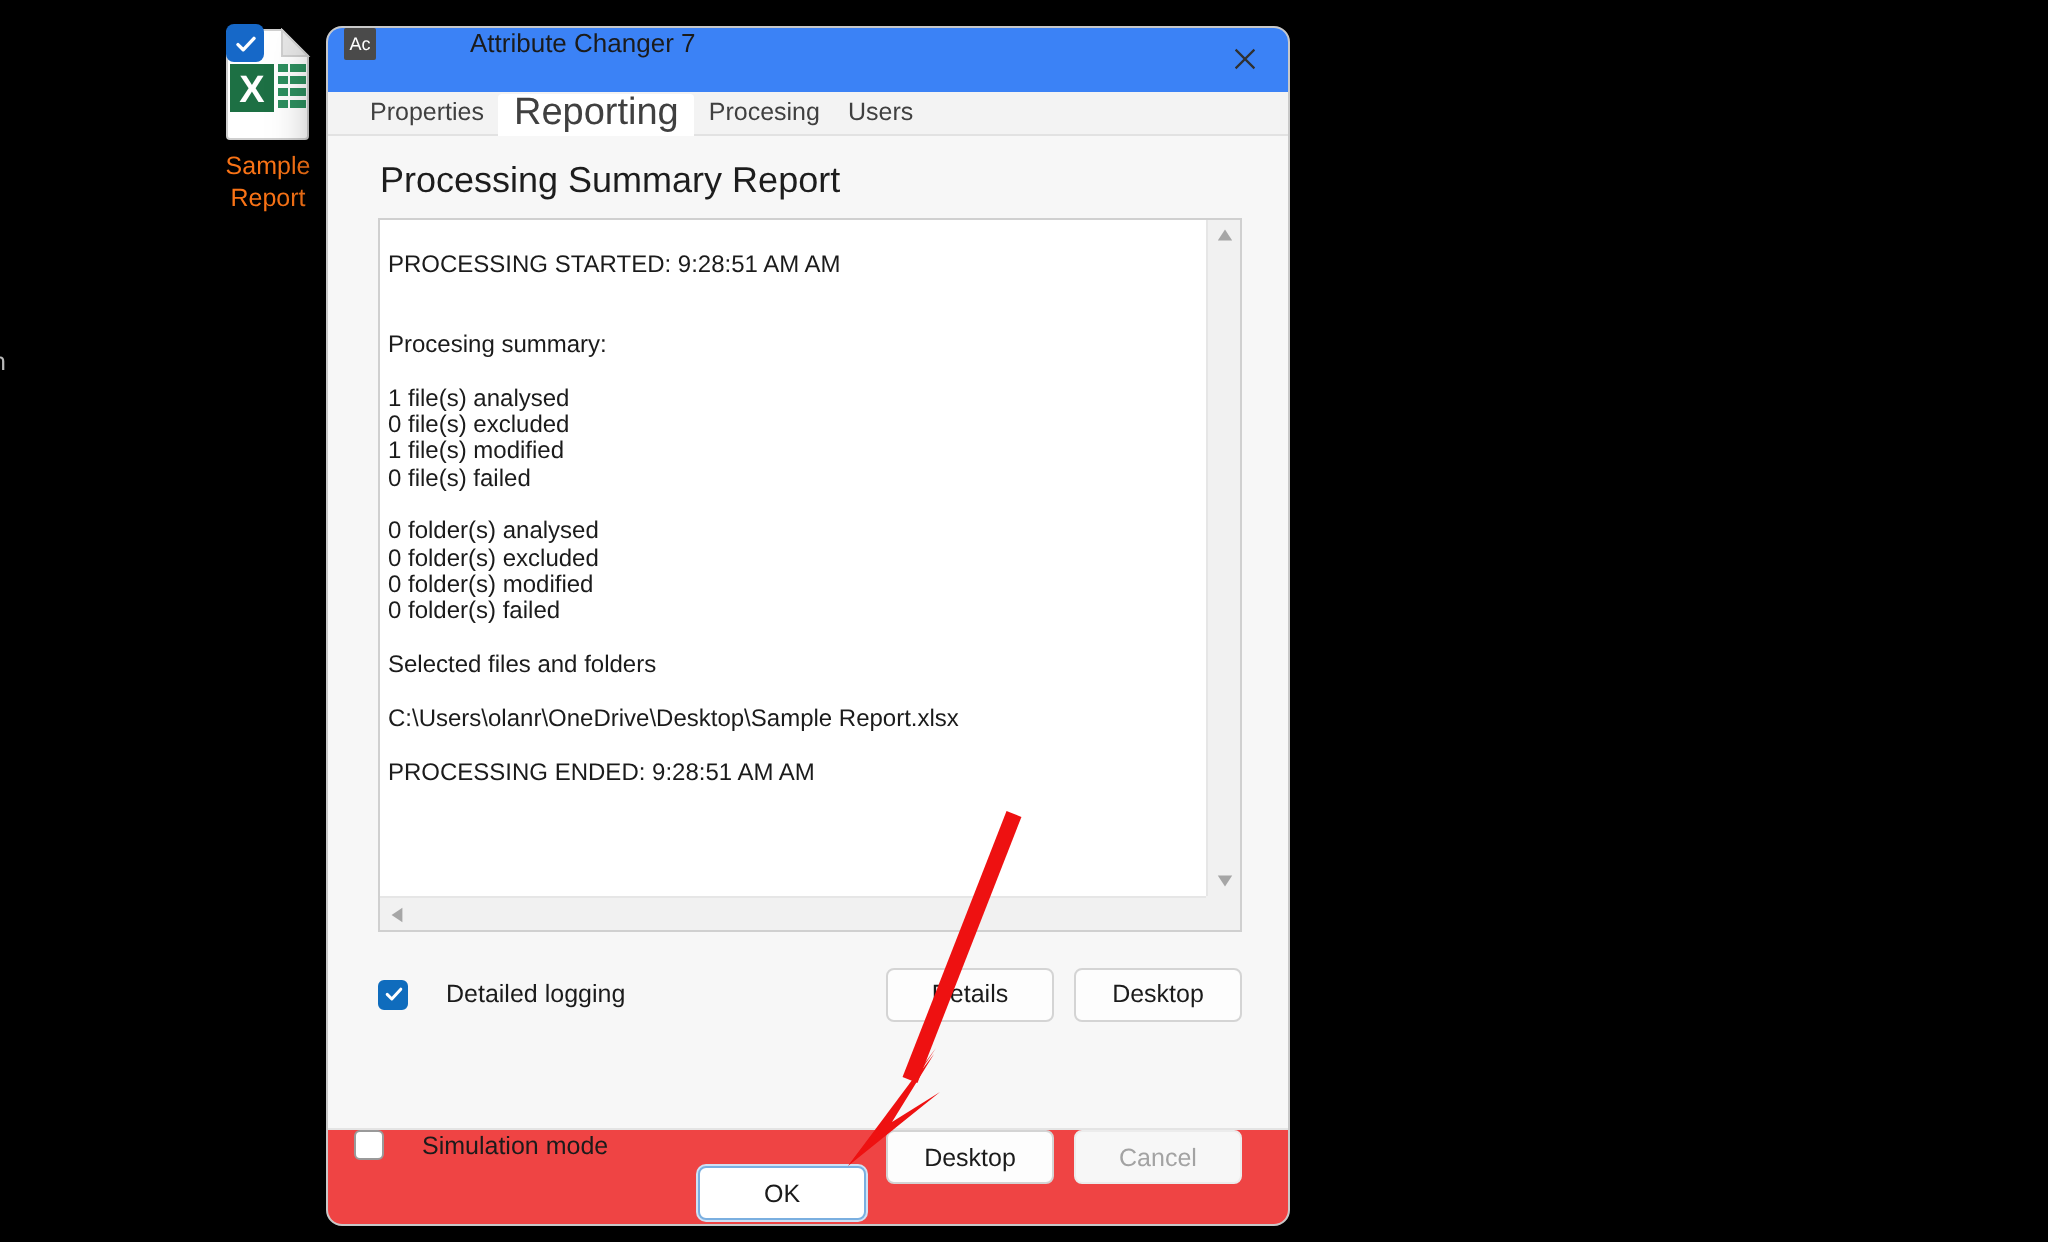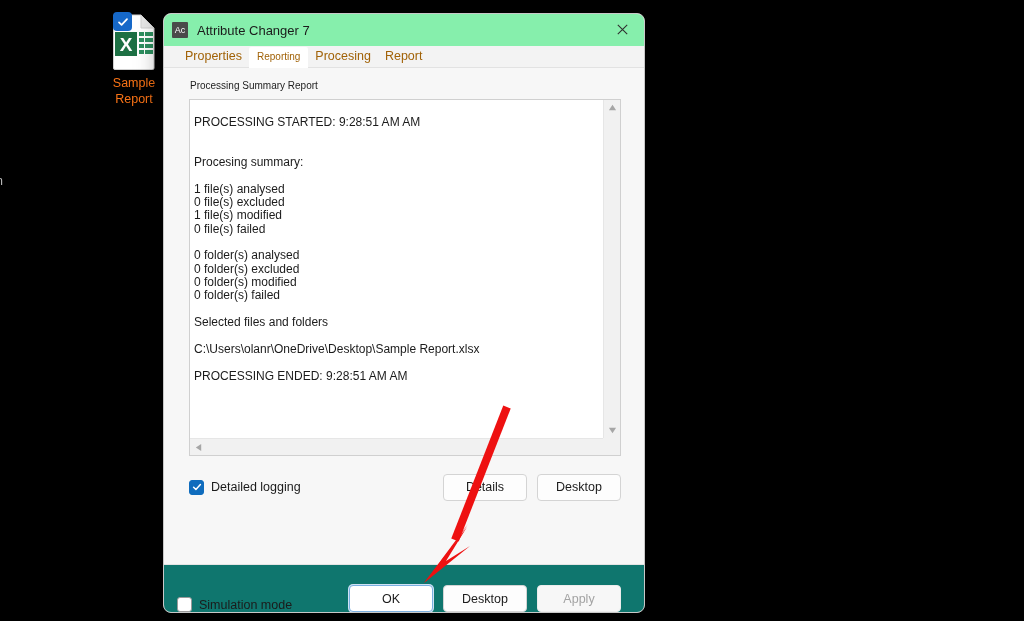--- a/index.html
+++ b/index.html
@@ -69,24 +69,24 @@
     border-radius: 8px;
     box-shadow: 0 6px 26px rgba(0,0,0,.55);
     overflow: hidden;
     display: flex;
     flex-direction: column;
   }
   .titlebar {
     height: 32px;
     flex: 0 0 32px;
     display: flex;
-    align-items: center;
     padding: 0 0 0 8px;
-    background: #86efac;
-    position: relative;
+    background: #3b82f6;
+    position: relative;
+    gap: 38px;
   }
   .app-icon {
     width: 16px; height: 16px;
     background: #4a4a4a;
     color: #ffffff;
     font-size: 9px;
     line-height: 16px;
     text-align: center;
     font-family: "Liberation Sans", sans-serif;
     border-radius: 1px;
@@ -114,47 +114,47 @@
     height: 21px;
     display: flex;
     align-items: flex-end;
     padding-left: 14px;
     background: #f3f3f3;
     position: relative;
     z-index: 3;
   }
   .tab {
     font-size: 12.5px;
-    color: #a16207;
+    color: #404040;
     padding: 2px 7px 3px 7px;
     line-height: 15px;
     white-space: nowrap;
     background: transparent;
   }
   .tab.active {
     background: #ffffff;
-    font-size: 10px;
+    font-size: 19px;
     padding: 2px 8px 4px 8px;
     border-top-left-radius: 2px;
     border-top-right-radius: 2px;
     position: relative;
     top: 1px;
   }
 
   .tabpanel {
     flex: 1 1 auto;
     background: #f7f7f7;
     border-top: 1px solid #e2e2e2;
     position: relative;
     display: flex;
     flex-direction: column;
     padding: 0;
   }
   .panel-caption {
-    font-size: 10px;
+    font-size: 18px;
     color: #1d1d1d;
     padding: 12px 0 8px 26px;
   }
 
   
   .report-wrap {
     margin: 0 23px 0 25px;
     border: 1px solid #d0d0d0;
     background: #ffffff;
     height: 357px;
@@ -210,21 +210,21 @@
   .options-row {
     display: flex;
     align-items: center;
     margin: 0 23px 0 25px;
     padding-top: 0;
     height: 62px;
   }
   .chk {
     display: flex;
     align-items: center;
-    gap: 7px;
+    gap: 19px;
     font-size: 12.5px;
     color: #1b1b1b;
   }
   .box {
     width: 15px; height: 15px;
     border: 1px solid #9a9a9a;
     border-radius: 3px;
     background: #ffffff;
     display: flex; align-items: center; justify-content: center;
     flex: 0 0 15px;
@@ -254,24 +254,24 @@
     box-shadow: 0 0 0 1px #cfe2f5;
     background: #ffffff;
     margin-top: 18px;
   }
   .spacer { flex: 1 1 auto; }
 
   
   .footer {
     flex: 0 0 48px;
     height: 48px;
-    background: #0f766e;
+    background: #ef4444;
     border-top: 1px solid #e4e4e4;
     display: flex;
-    align-items: flex-end;
+    align-items: flex-start;
     padding: 0 23px 0 13px;
     gap: 10px;
   }
 
   
   #arrow-annotation {
     position: absolute;
     left: 0; top: 0;
     width: 1024px; height: 621px;
     pointer-events: none;
@@ -322,21 +322,21 @@
         <svg width="11" height="11" viewBox="0 0 11 11">
           <path d="M0.8 0.8 L10.2 10.2 M10.2 0.8 L0.8 10.2" stroke="#303030" stroke-width="1.1"></path>
         </svg>
       </div>
     </div>
 
     <div class="tabstrip">
       <div class="tab">Properties</div>
       <div class="tab active">Reporting</div>
       <div class="tab">Procesing</div>
-      <div class="tab">Report</div>
+      <div class="tab">Users</div>
     </div>
 
     <div class="tabpanel">
 
       <div class="panel-caption">Processing Summary Report</div>
 
       <div class="report-wrap">
         <div class="report-inner">
           <div class="report-text">PROCESSING STARTED: 9:28:51 AM AM
 
@@ -395,21 +395,21 @@
     </div>
 
     <div class="footer">
       <div class="chk">
         <span class="box"></span>
         <span>Simulation mode</span>
       </div>
       <div class="spacer"></div>
       <div class="btn focused">OK</div>
       <div class="btn">Desktop</div>
-      <div class="btn disabled">Apply</div>
+      <div class="btn disabled">Cancel</div>
     </div>
 
   </div>
 
   <svg id="arrow-annotation">
     <path d="M507 407 L455 540" stroke="#ee1111" stroke-width="8" stroke-linecap="butt"></path>
     <path d="M424 583 L467 527 L446 561 L470 546 Z" fill="#ee1111"></path>
     <path d="M424 583 L468 524 L437 570 Z" fill="#ee1111"></path>
   </svg>
 

